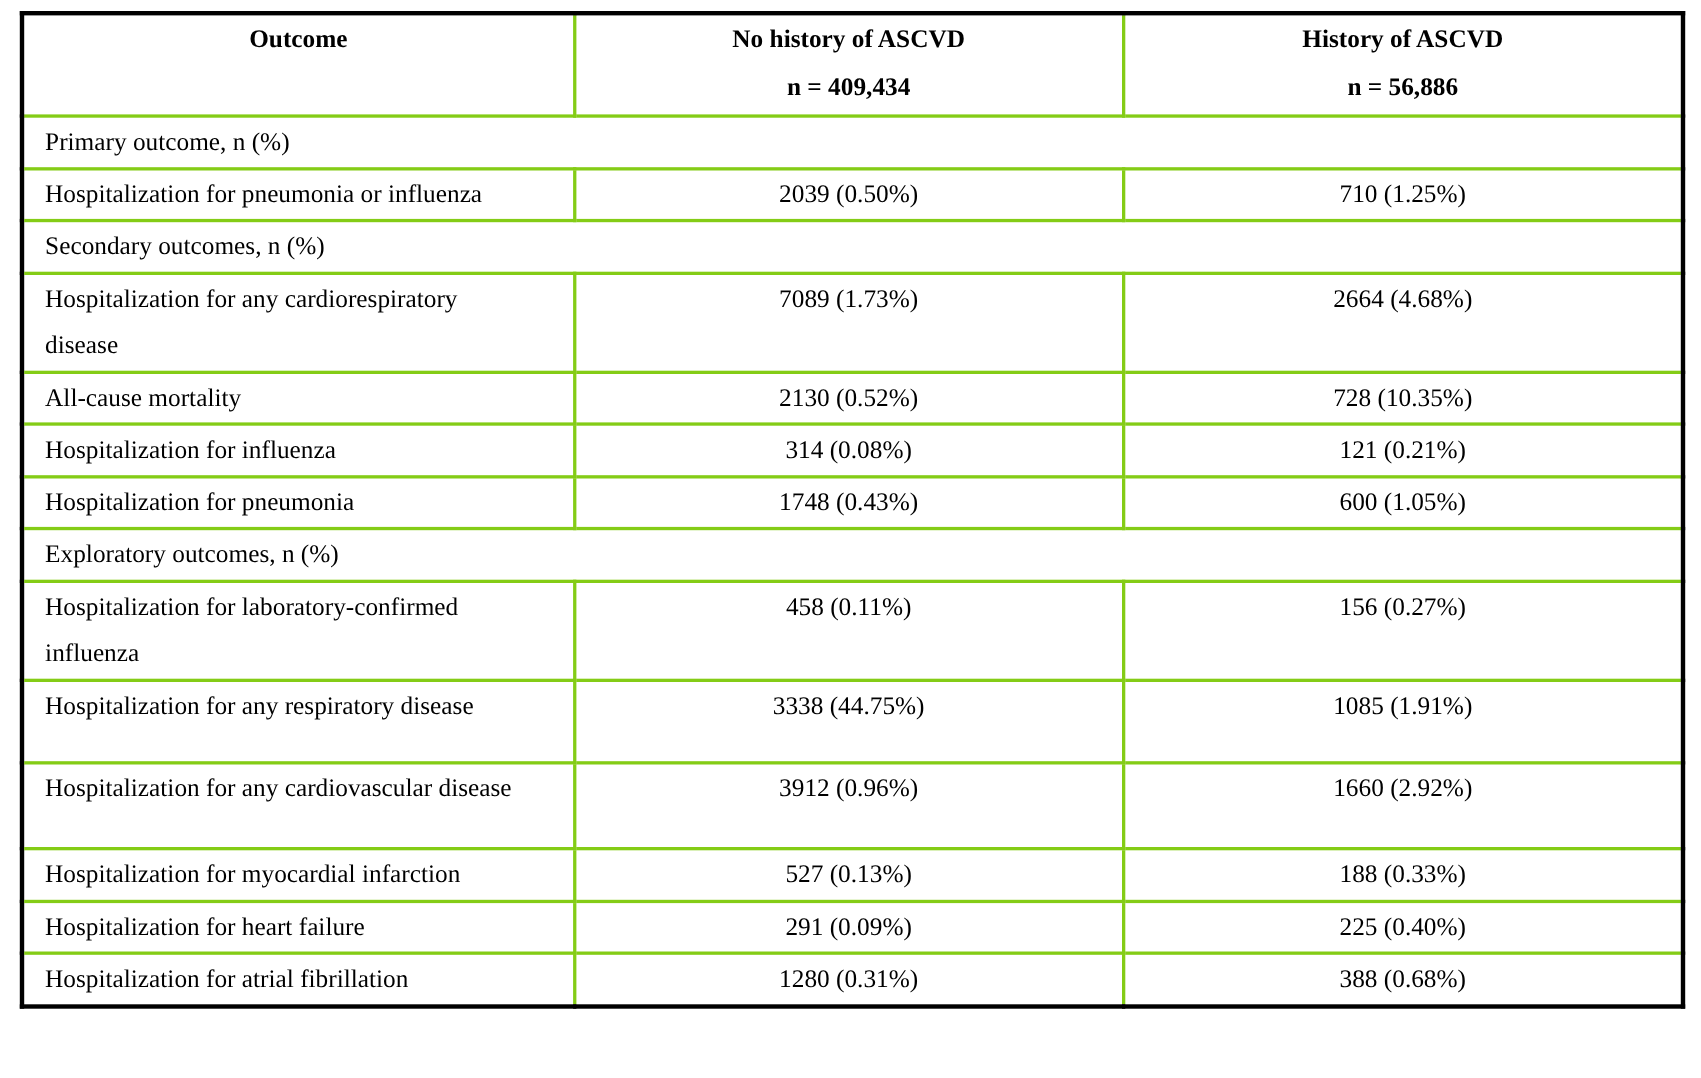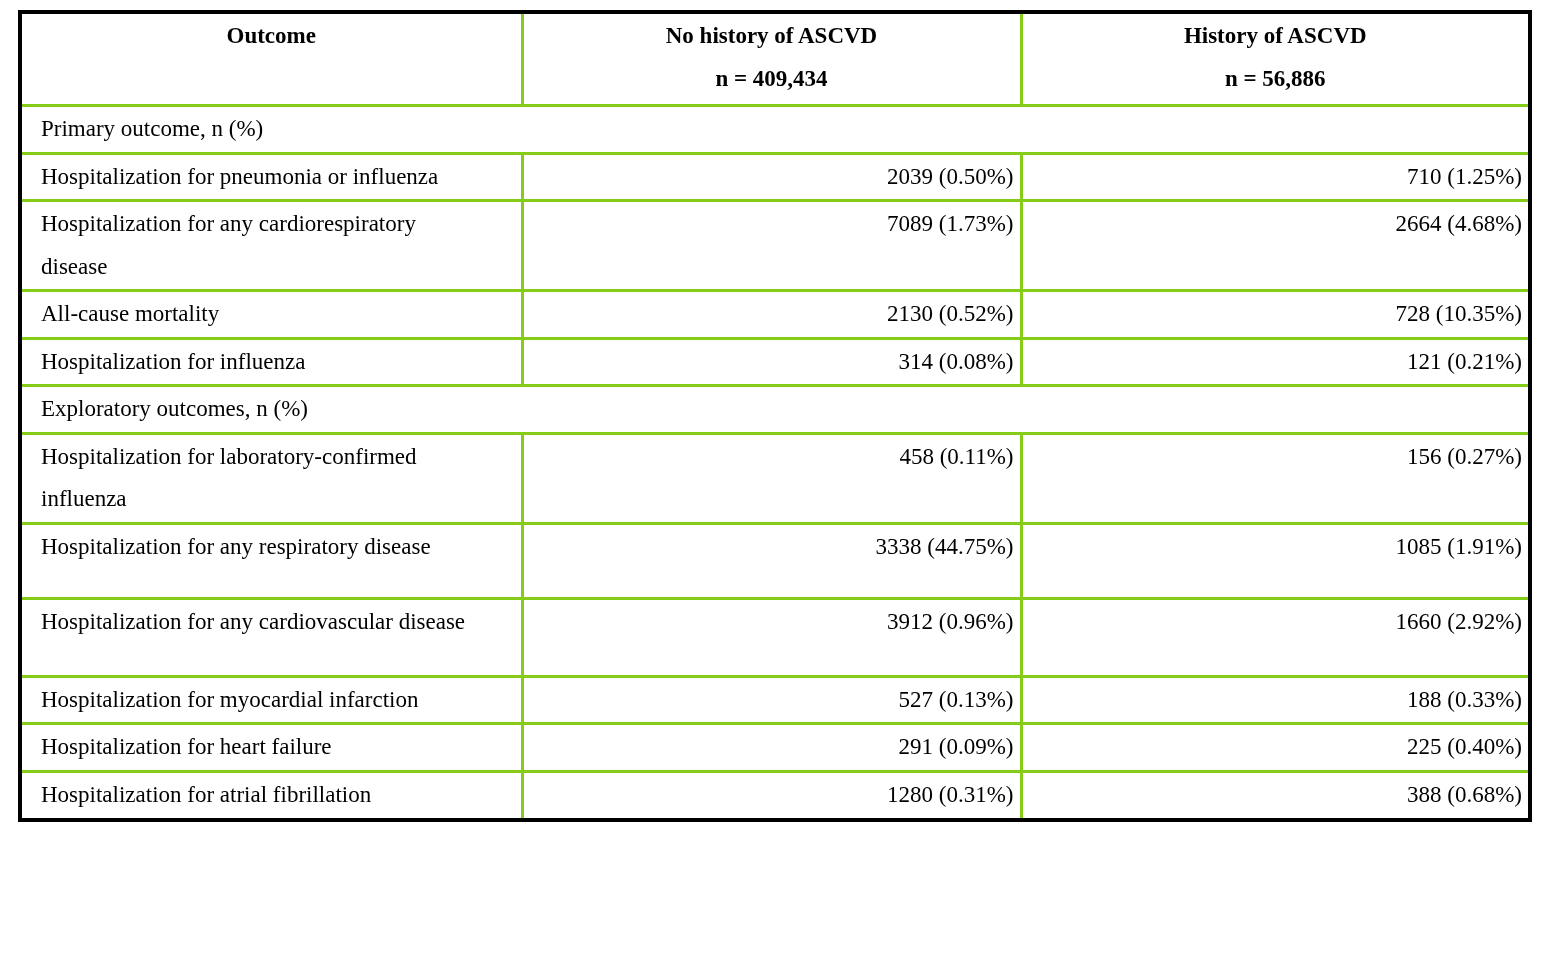--- a/index.html
+++ b/index.html
@@ -39,21 +39,21 @@
     font-weight: bold;
     text-align: center;
     height: 88px;
   }
   table.outcomes td.label {
     text-align: left;
     padding-left: 19px;
     white-space: pre-line;
   }
   table.outcomes td.val {
-    text-align: right;
+    text-align: center;
   }
   table.outcomes tr.section td {
     font-weight: normal;
     text-align: left;
     padding-left: 19px;
   }
   table.outcomes tr.sp1 td { height: 70px; }
   table.outcomes tr.sp2 td { height: 73px; }
 </style>
 </head>
@@ -83,35 +83,43 @@
     </thead>
     <tbody>
         <tr class="section">
           <td colspan="3">Primary outcome, n (%)</td>
         </tr>
         <tr>
           <td class="label">Hospitalization for pneumonia or influenza</td>
           <td class="val">2039 (0.50%)</td>
           <td class="val">710 (1.25%)</td>
         </tr>
+        <tr class="section">
+          <td colspan="3">Secondary outcomes, n (%)</td>
+        </tr>
         <tr>
           <td class="label">Hospitalization for any cardiorespiratory
 disease</td>
           <td class="val">7089 (1.73%)</td>
           <td class="val">2664 (4.68%)</td>
         </tr>
         <tr>
           <td class="label">All-cause mortality</td>
           <td class="val">2130 (0.52%)</td>
           <td class="val">728 (10.35%)</td>
         </tr>
         <tr>
           <td class="label">Hospitalization for influenza</td>
           <td class="val">314 (0.08%)</td>
           <td class="val">121 (0.21%)</td>
+        </tr>
+        <tr>
+          <td class="label">Hospitalization for pneumonia</td>
+          <td class="val">1748 (0.43%)</td>
+          <td class="val">600 (1.05%)</td>
         </tr>
         <tr class="section">
           <td colspan="3">Exploratory outcomes, n (%)</td>
         </tr>
         <tr>
           <td class="label">Hospitalization for laboratory-confirmed
 influenza</td>
           <td class="val">458 (0.11%)</td>
           <td class="val">156 (0.27%)</td>
         </tr>

